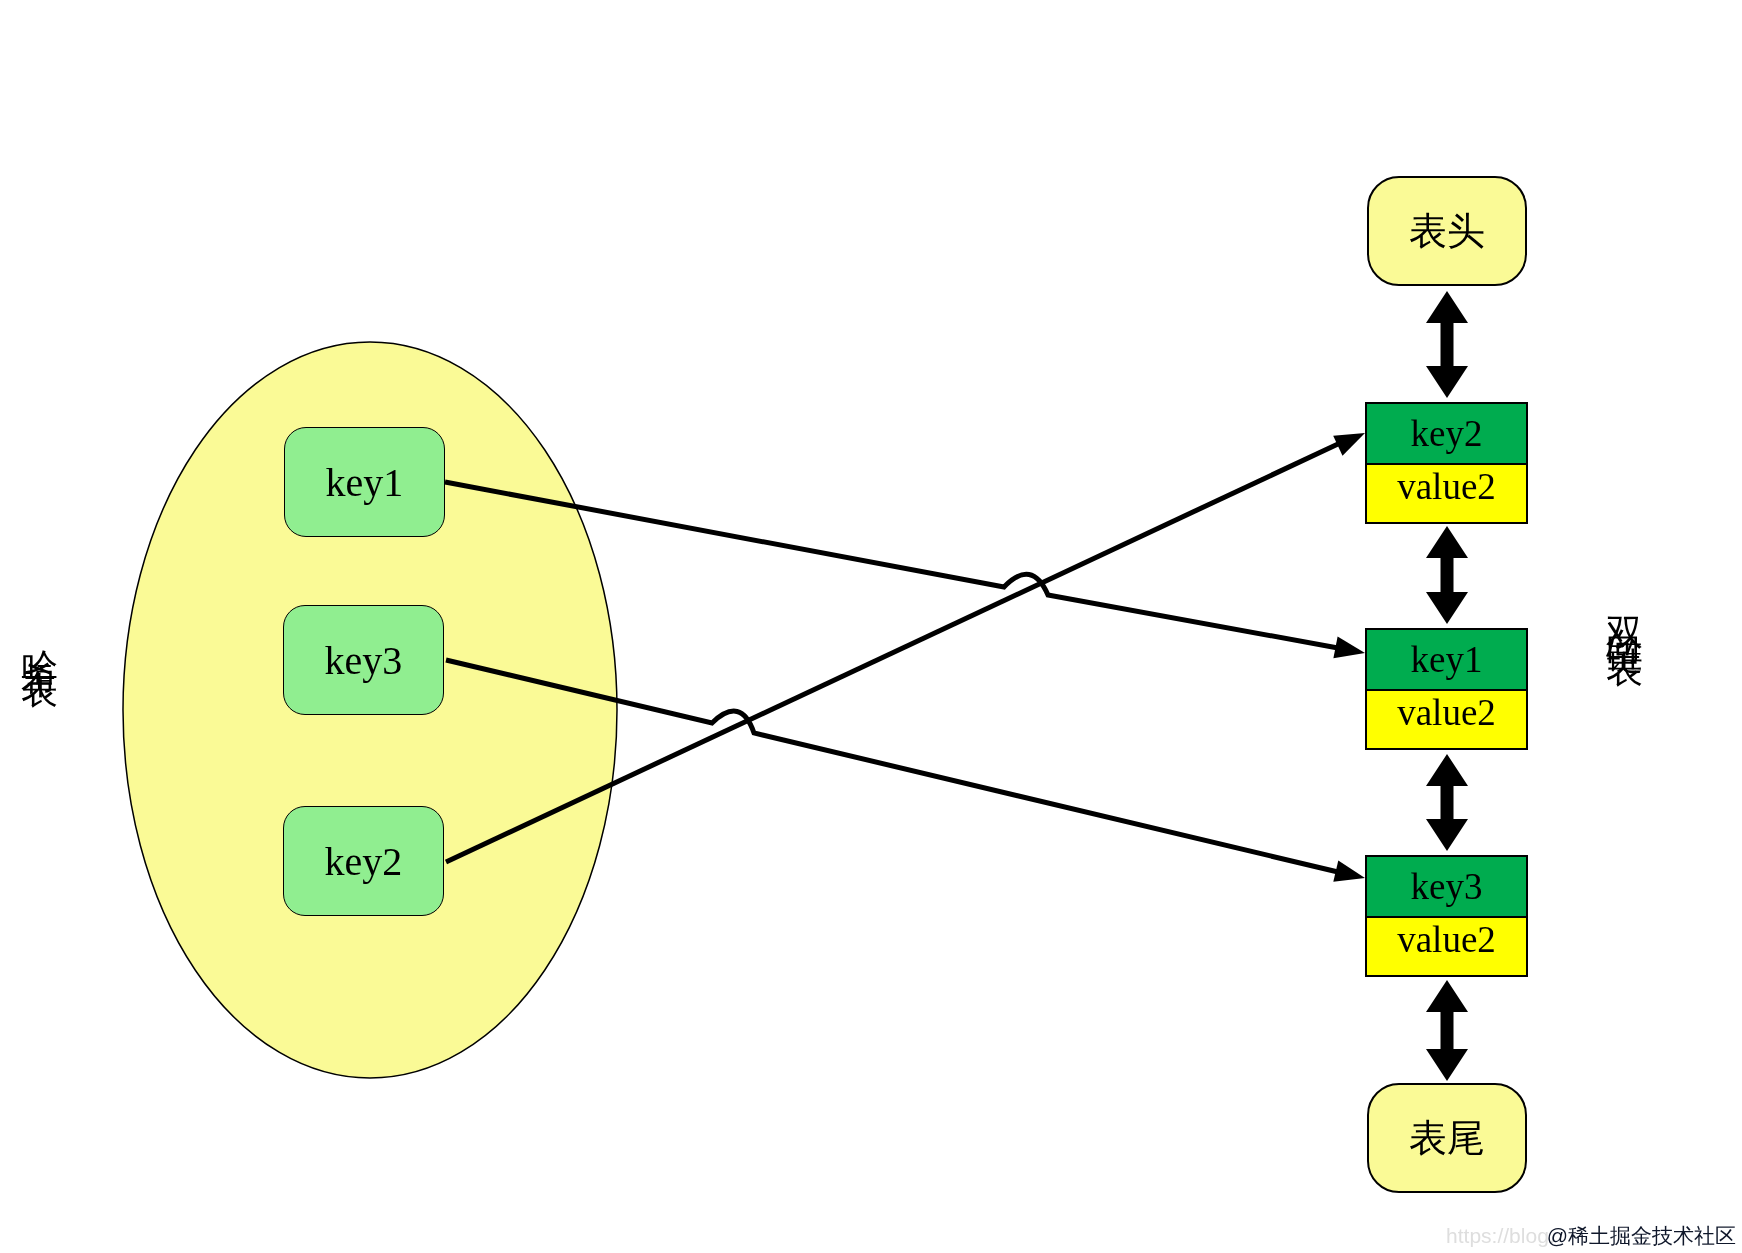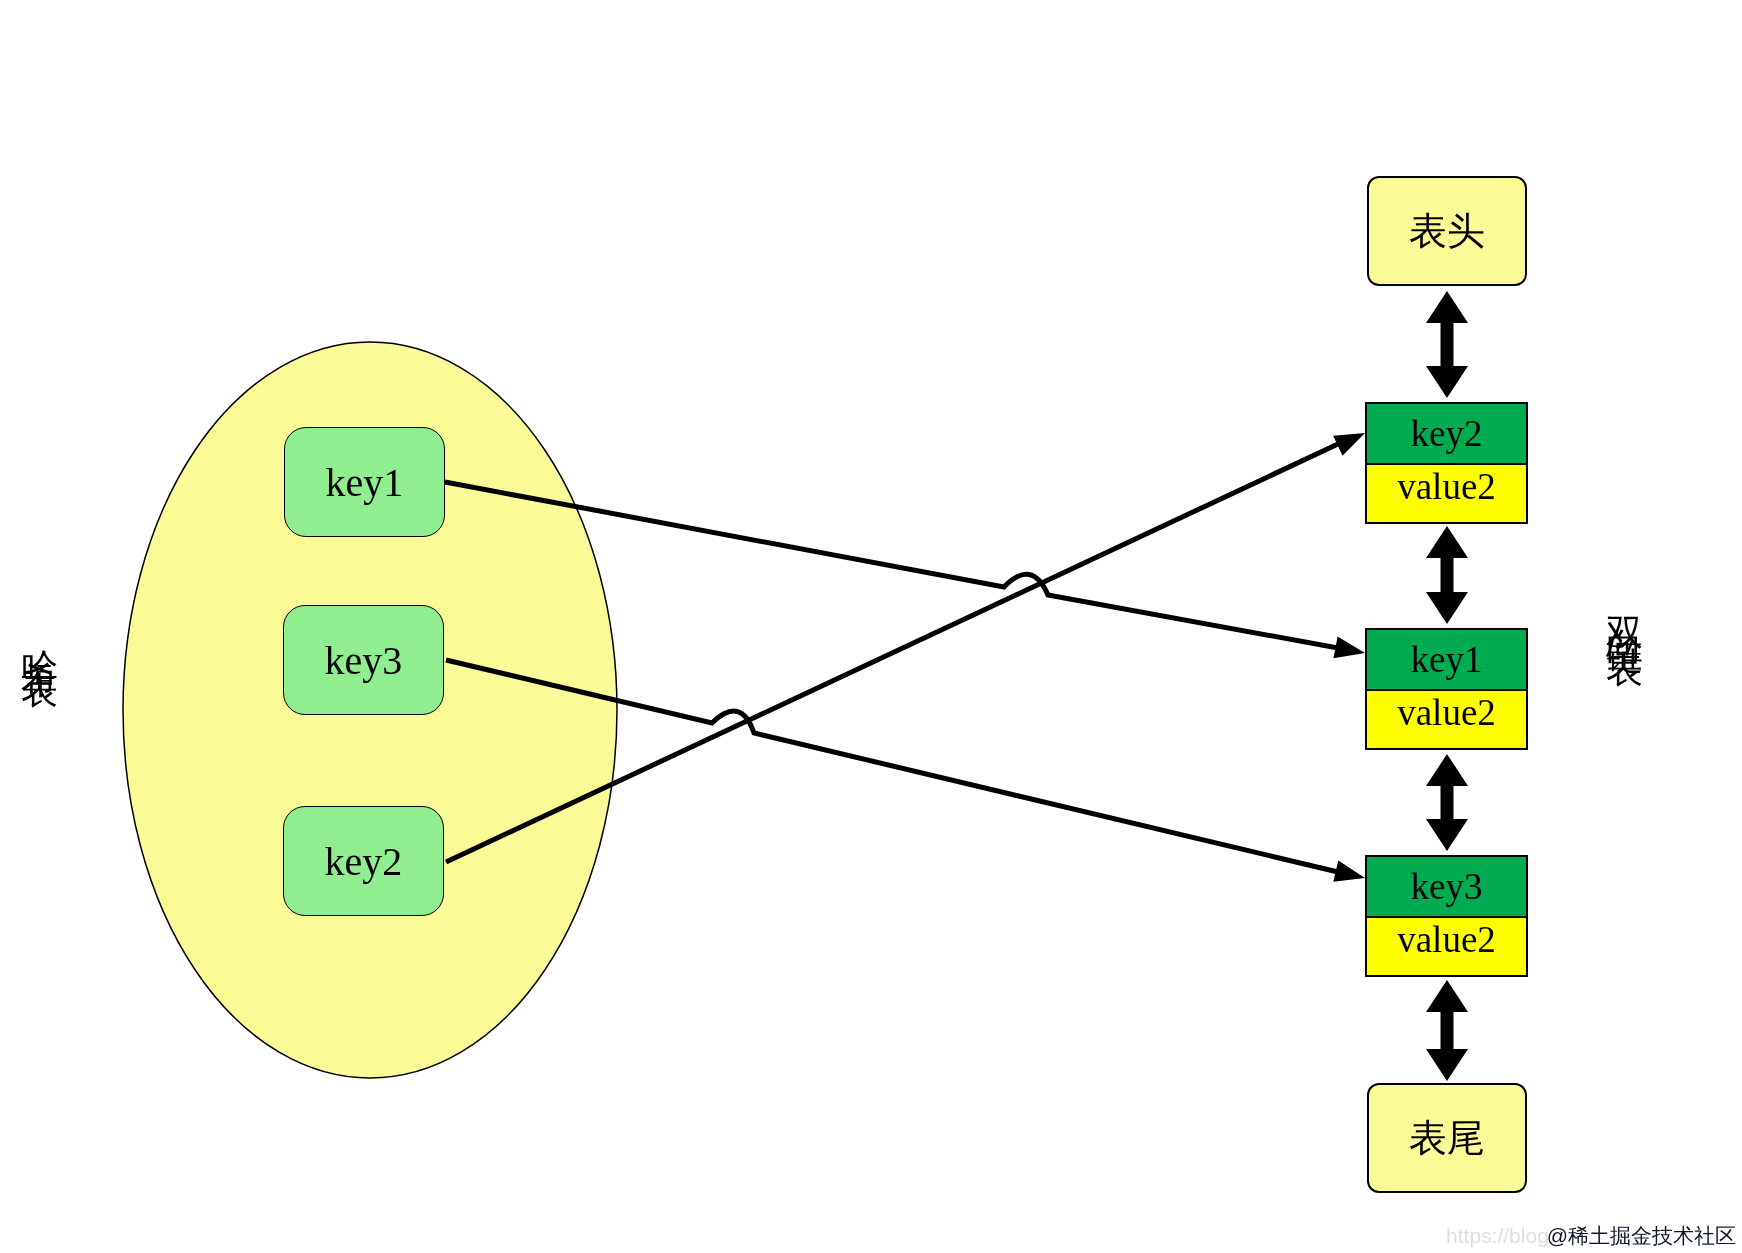--- a/index.html
+++ b/index.html
@@ -24,21 +24,21 @@
     border-radius:22px;
     display:flex;align-items:center;justify-content:center;
     font-size:40px;color:#000;
     box-sizing:border-box;
   }
   .endpoint{
     position:absolute;z-index:2;
     width:160px;height:110px;
     background:#fafa96;
     border:2px solid #000;
-    border-radius:12px;
+    border-radius:32px;
     display:flex;align-items:center;justify-content:center;
     font-size:38px;color:#000;
     box-sizing:border-box;
   }
   .node{
     position:absolute;z-index:2;
     width:163px;
     border:2px solid #000;
     box-sizing:border-box;
     background:#ffff00;

